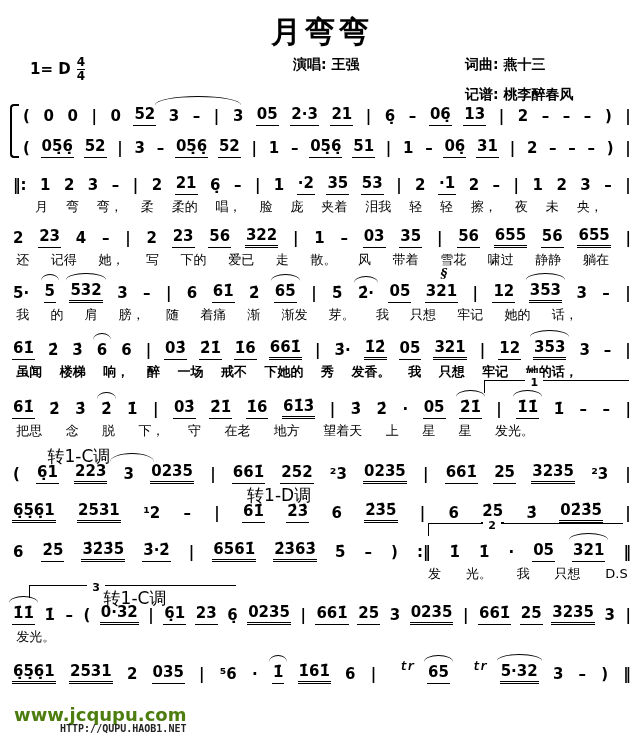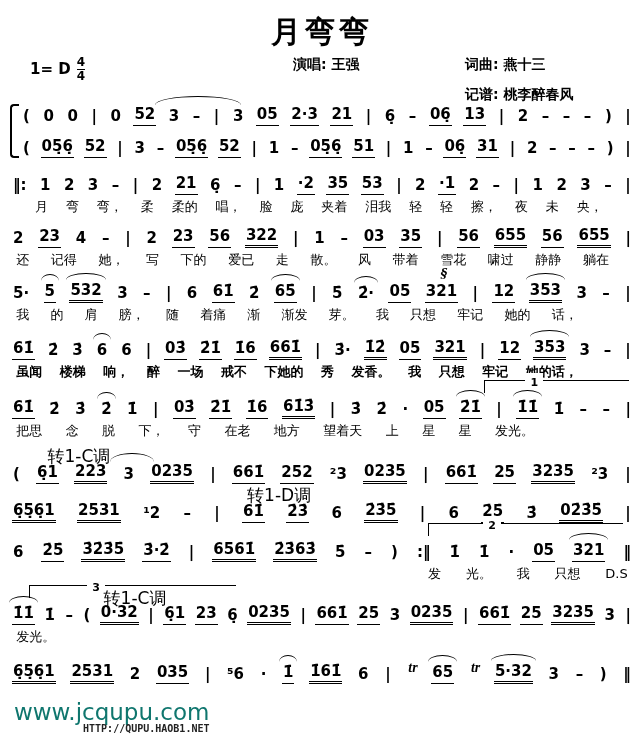--- a/index.html
+++ b/index.html
@@ -25,38 +25,38 @@
     position:relative;display:flex;justify-content:space-between;align-items:flex-end;
     font-weight:bold;font-size:15px;line-height:20px;padding:0 2px;
   }
   .note{position:relative;padding:0 1px;white-space:nowrap;}
   .u1{border-bottom:1px solid #000;padding-bottom:1px;}
   .u2{border-bottom:3px double #000;padding-bottom:0;}
   .slur::before{
     content:"";position:absolute;left:-3px;right:-3px;top:-7px;height:6px;
     border-top:1.5px solid #000;border-radius:50% 50% 0 0 / 100% 100% 0 0;
   }
-  .orn{font-size:14px;font-style:italic;font-family:Liberation Serif, serif;align-self:flex-start;margin:0 -2px 0 1px;line-height:1;}
+  .orn{font-size:12px;font-style:italic;font-family:Liberation Mono, monospace;align-self:flex-start;margin:0 -2px 0 9px;line-height:1;}
   .lyr{display:flex;justify-content:space-between;font-size:13px;font-weight:normal;line-height:17px;margin-top:3px;}
   .lyr span{white-space:nowrap;}
   
   .ov-label{position:absolute;font-size:17px;font-weight:normal;white-space:nowrap;}
   .ov-arc{position:absolute;height:8px;border-top:1.5px solid #000;border-radius:50% 50% 0 0 / 100% 100% 0 0;}
   .ov-volta{position:absolute;height:12px;border-top:1.5px solid #000;border-left:1.5px solid #000;}
   .ov-volta b{position:absolute;left:28%;top:-8px;background:#fff;padding:0 5px;font-size:11px;font-weight:bold;}
   .ov-segno{position:absolute;font-size:13px;font-style:italic;font-family:"DejaVu Serif",serif;font-weight:bold;}
   
   .intro{display:flex;align-items:stretch;}
   .bracket{width:7px;border-left:2px solid #000;border-top:2px solid #000;border-bottom:2px solid #000;border-radius:4px 0 0 4px;margin-right:1px;}
   .intro-lines{flex:1;}
   
   .footer{position:absolute;left:0;right:0;bottom:4px;display:flex;justify-content:space-between;align-items:flex-end;padding:0 8px 0 14px;}
   .footer-left{font-size:13px;}
   .brand{text-align:right;line-height:1;}
-  .brand-main{font-size:23px;color:#0f766e;font-weight:normal;letter-spacing:0;}
+  .brand-main{font-size:18px;color:#4d7c0f;font-weight:bold;letter-spacing:0;}
   .brand-sub{font-size:10px;font-weight:bold;color:#222;font-family:"DejaVu Sans Mono",monospace;letter-spacing:0;}
 </style>
 </head>
 <body>
 
 <div class="page">
   <div class="title">月弯弯</div>
   <div class="meta">
     <div class="keysig">
       <span>1= D</span>

